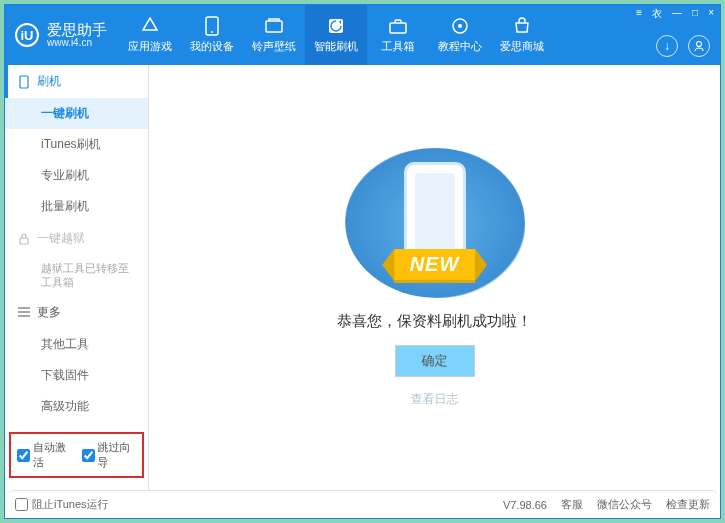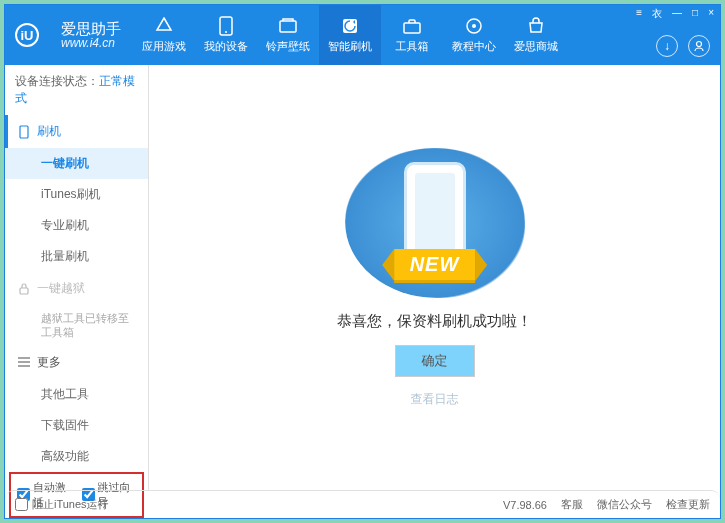--- a/index.html
+++ b/index.html
@@ -1,22 +1,22 @@
 <!DOCTYPE html>
 <html><head>
 <meta charset="utf-8">
 <style>
 * { margin: 0; padding: 0; box-sizing: border-box; font-family: "Microsoft YaHei", Arial, sans-serif; }
 body { background: #87d4b9; width: 725px; height: 523px; padding: 4px; }
 .window { width: 717px; height: 515px; background: #fff; display: flex; flex-direction: column; border: 1px solid #1e7fe0; }
 .header { background: #1e88e5; height: 60px; display: flex; align-items: center; position: relative; color: #fff; }
-.logo-area { display: flex; align-items: center; padding: 0 12px 0 10px; gap: 22px; }
+.logo-area { display: flex; align-items: center; padding: 0 12px 0 10px; gap: 8px; }
 .logo-circle { width: 24px; height: 24px; border-radius: 50%; border: 2px solid #fff; display: flex; align-items: center; justify-content: center; font-weight: bold; font-size: 13px; }
 .logo-text { font-size: 15px; line-height: 1; }
-.logo-sub { font-size: 12px; opacity: .9; font-style: italic; }
+.logo-sub { font-size: 10px; opacity: .9; }
 .navbar { display: flex; flex: 1; height: 100%; }
 .nav-item { width: 62px; display: flex; flex-direction: column; align-items: center; justify-content: center; gap: 3px; font-size: 11px; cursor: pointer; }
 .nav-item.active { background: #1976d2; }
 .nav-icon { width: 20px; height: 20px; display: flex; align-items: center; justify-content: center; }
 .window-controls { position: absolute; top: 2px; right: 4px; display: flex; gap: 6px; font-size: 10px; }
 .wc { cursor: pointer; padding: 0 2px; }
 .header-right { position: absolute; right: 10px; bottom: 8px; display: flex; gap: 10px; }
 .circle-btn { width: 22px; height: 22px; border: 1.5px solid rgba(255,255,255,.8); border-radius: 50%; display: flex; align-items: center; justify-content: center; cursor: pointer; font-size: 12px; }
 .body { flex: 1; display: flex; min-height: 0; }
 .sidebar { width: 144px; border-right: 1px solid #e0e0e0; display: flex; flex-direction: column; font-size: 12px; }
@@ -140,23 +140,20 @@
           <svg width="12" height="12" viewBox="0 0 12 12">
             <circle cx="6" cy="4" r="2.5" fill="none" stroke="#fff" stroke-width="1.2"></circle>
             <path d="M2 11 a4 3 0 0 1 8 0" fill="none" stroke="#fff" stroke-width="1.2"></path>
           </svg>
         </div>
     </div>
   </div>
 
   <div class="body">
     <div class="sidebar">
-      <div class="status-row">
-        <span>设备连接状态：</span><span class="status-val">正常模式</span>
-      </div>
       <div class="section-head active-head">
         <span class="si">
             <svg width="10" height="14" viewBox="0 0 10 14">
               <rect x="1" y="1" width="8" height="12" rx="1" fill="none" stroke="#1e88e5" stroke-width="1.2"></rect>
             </svg>
           </span>
         <span>刷机</span>
       </div>
       <div class="sub-item active">一键刷机</div>
       <div class="sub-item">iTunes刷机</div>

